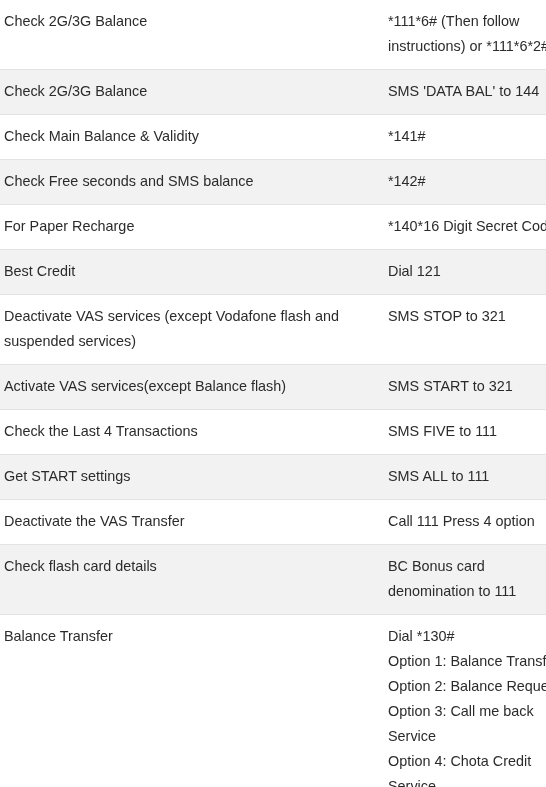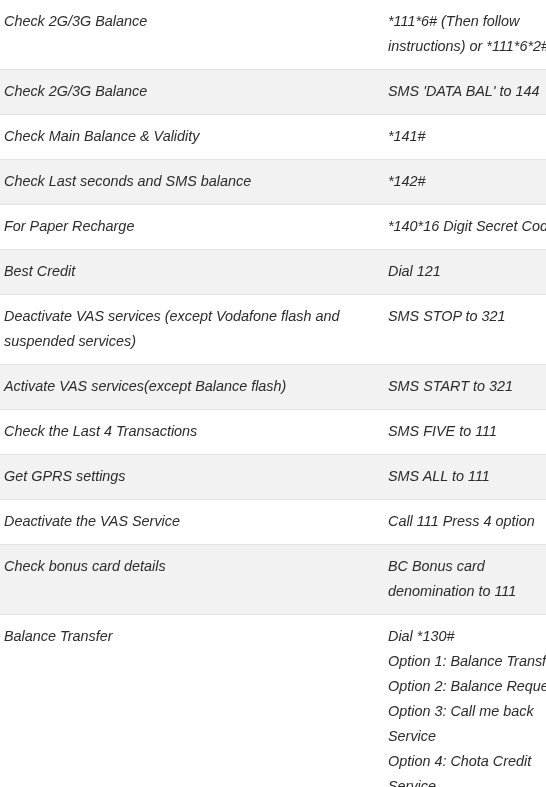--- a/index.html
+++ b/index.html
@@ -29,21 +29,20 @@
   #codes-table td {
     border-top: 1px solid #e3e3e3;
     border-bottom: 1px solid #e3e3e3;
     padding: 9px 8px 10px 4px;
     font-size: 14.4px;
     line-height: 25px;
     vertical-align: top;
     color: #2b2b2b;
     white-space: pre-line;
     word-wrap: break-word;
-    font-style: italic;
   }
   #codes-table tr:first-child td {
     border-top: none;
   }
   #codes-table tr:last-child td {
     border-bottom: none;
   }
   #codes-table td.col-service {
     width: 367px;
     padding-left: 4px;
@@ -64,21 +63,21 @@
       </tr>
       <tr class="shaded">
         <td class="col-service">Check 2G/3G Balance</td>
         <td class="col-code">SMS 'DATA BAL' to 144</td>
       </tr>
       <tr>
         <td class="col-service">Check Main Balance &amp; Validity</td>
         <td class="col-code">*141#</td>
       </tr>
       <tr class="shaded">
-        <td class="col-service">Check Last seconds and SMS balance</td>
+        <td class="col-service">Check Free seconds and SMS balance</td>
         <td class="col-code">*142#</td>
       </tr>
       <tr>
         <td class="col-service">For Paper Recharge</td>
         <td class="col-code">*140*16 Digit Secret Code#</td>
       </tr>
       <tr class="shaded">
         <td class="col-service">Best Credit</td>
         <td class="col-code">Dial 121</td>
       </tr>
@@ -88,29 +87,29 @@
       </tr>
       <tr class="shaded">
         <td class="col-service">Activate VAS services(except Balance flash)</td>
         <td class="col-code">SMS START to 321</td>
       </tr>
       <tr>
         <td class="col-service">Check the Last 4 Transactions</td>
         <td class="col-code">SMS FIVE to 111</td>
       </tr>
       <tr class="shaded">
-        <td class="col-service">Get GPRS settings</td>
+        <td class="col-service">Get START settings</td>
         <td class="col-code">SMS ALL to 111</td>
       </tr>
       <tr>
-        <td class="col-service">Deactivate the VAS Service</td>
+        <td class="col-service">Deactivate the VAS Transfer</td>
         <td class="col-code">Call 111 Press 4 option</td>
       </tr>
       <tr class="shaded">
-        <td class="col-service">Check bonus card details</td>
+        <td class="col-service">Check flash card details</td>
         <td class="col-code">BC Bonus card denomination to 111</td>
       </tr>
       <tr>
         <td class="col-service">Balance Transfer</td>
         <td class="col-code">Dial *130#
 Option 1: Balance Transfer
 Option 2: Balance Request
 Option 3: Call me back Service
 Option 4: Chota Credit Service</td>
       </tr>

